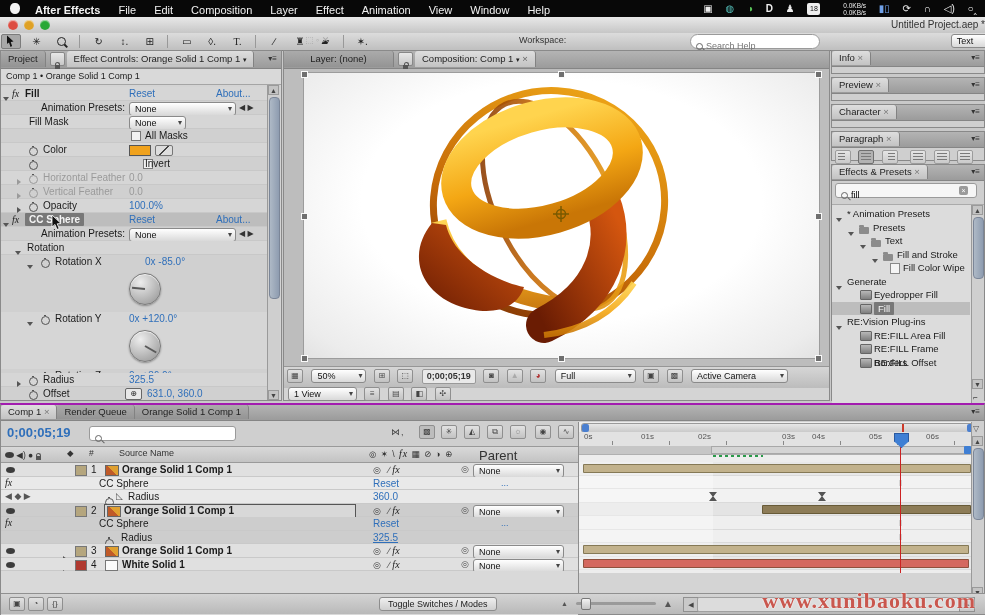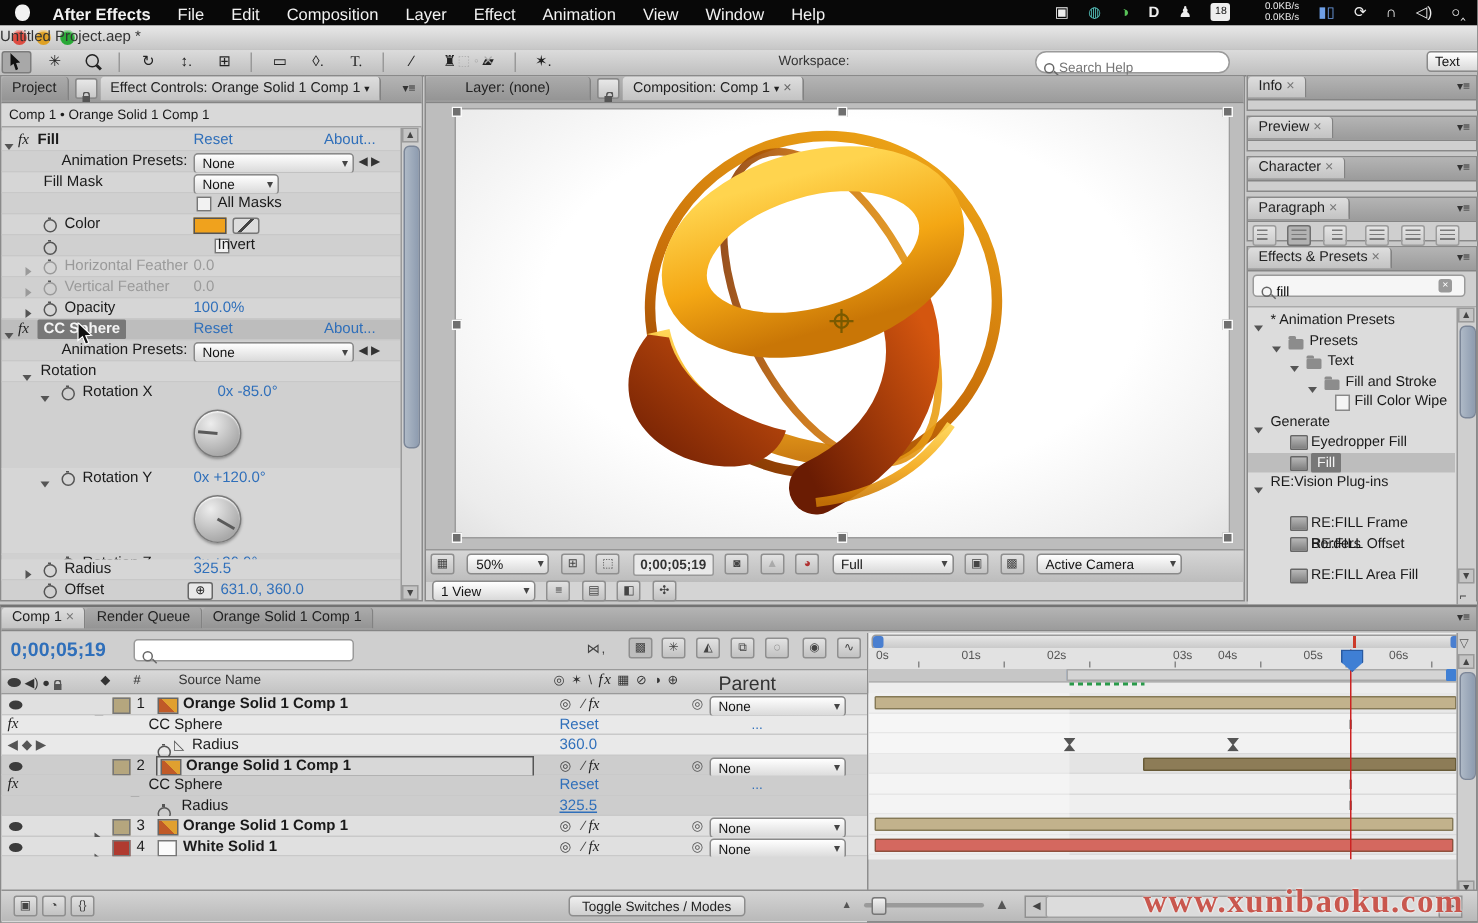--- a/index.html
+++ b/index.html
@@ -16,21 +16,21 @@
   .menubar{left:0;top:0;width:985px;height:17px;background:#080808;color:#f2f2f2;}
   .menubar .mi{display:inline-block;padding:0 9px;font-size:11px;line-height:17px;}
   .apple{display:inline-block;width:10px;height:11px;background:#f2f2f2;border-radius:45% 45% 48% 48%;margin:3px 6px 0 10px;vertical-align:top;}
   .mstat{position:absolute;top:0;right:8px;height:17px;color:#eee;font-size:10px;line-height:17px;}
   .mstat span{margin-left:10px;}
   .netspeed{display:inline-block;font-size:6.5px;line-height:7px;vertical-align:middle;text-align:right;}
   .cal{display:inline-block;width:13px;height:12px;background:#eee;color:#111;font-size:7px;line-height:12px;text-align:center;border-radius:2px;vertical-align:middle;}
   
   .titlebar{left:0;top:17px;width:985px;height:16px;background:linear-gradient(#e8e8e8,#c6c6c6);border-bottom:1px solid #8f8f8f;}
   .tl{width:10px;height:10px;border-radius:50%;top:3px;box-shadow:inset 0 1px 1px rgba(255,255,255,.6);}
-  .wtitle{width:100%;text-align:left;font-size:10px;line-height:16px;color:#333;}
+  .wtitle{width:100%;text-align:right;font-size:10px;line-height:16px;color:#333;}
   
   .toolbar{left:0;top:33px;width:985px;height:17px;background:linear-gradient(#dcdcdc,#bfbfbf);border-bottom:1px solid #808080;}
   .tool{display:inline-block;width:20px;height:15px;margin:1px 0 0 1px;text-align:center;font-size:10px;line-height:15px;color:#222;vertical-align:top;position:relative;}
   .tool.sel{background:#a8a8a8;border:1px solid #7c7c7c;border-radius:2px;width:18px;height:13px;}
   .tsep{display:inline-block;width:1px;height:13px;background:#999;margin:2px 3px 0 3px;vertical-align:top;}
   .cssarrow{display:inline-block;width:9px;height:12px;background:#111;clip-path:polygon(0 0,0 78%,28% 62%,45% 100%,62% 92%,47% 58%,78% 55%);}
   .ring{display:inline-block;width:7px;height:7px;border:1.5px solid #222;border-radius:50%;position:relative;top:1px;}
   .ring:after{content:"";position:absolute;left:6px;top:7px;width:4px;height:1.5px;background:#222;transform:rotate(45deg);}
   .dd{display:inline-block;background:linear-gradient(#ffffff,#d9d9d9);border:1px solid #8a8a8a;border-radius:3px;font-size:9px;line-height:12px;color:#111;padding:0 14px 0 5px;position:relative;vertical-align:top;}
   .dd:after{content:"▾";position:absolute;right:3px;top:0;font-size:8px;color:#444;}
@@ -387,33 +387,33 @@
       <div class="treerow" style="top:69.5px;">
           <span class="i" style="left:4px;top:5px;"><span class="tri-d"></span></span>
           <span class="i" style="left:15px;">Generate</span>
         </div>
       <div class="treerow" style="top:83px;"><span class="fxchip i" style="left:28px;top:2px;"></span><span class="i" style="left:42px;">Eyedropper Fill</span></div>
       <div class="treerow" style="top:96.5px;background:#bdbdbd;"><span class="fxchip i" style="left:28px;top:2px;"></span><span class="i namechip" style="left:42px;">Fill</span></div>
       <div class="treerow" style="top:110px;">
           <span class="i" style="left:4px;top:5px;"><span class="tri-d"></span></span>
           <span class="i" style="left:15px;">RE:Vision Plug-ins</span>
         </div>
-      <div class="treerow" style="top:123.5px;margin-top:48px;"><span class="fxchip i" style="left:28px;top:2px;"></span><span class="i" style="left:42px;">RE:FILL Area Fill</span></div>
+      <div class="treerow" style="top:123.5px;"><span class="fxchip i" style="left:28px;top:2px;"></span><span class="i" style="left:42px;">RE:FILL Area Fill</span></div>
       <div class="treerow" style="top:137px;"><span class="fxchip i" style="left:28px;top:2px;"></span><span class="i" style="left:42px;">RE:FILL Frame Borders</span></div>
       <div class="treerow" style="top:150.5px;"><span class="fxchip i" style="left:28px;top:2px;"></span><span class="i" style="left:42px;">RE:FILL Offset</span></div>
       <div class="sbar" style="right:0;top:0;height:198px;">
         <div class="sarrow" style="top:0;">▲</div>
           <div class="sthumb" style="top:12px;height:60px;"></div>
           <div class="sarrow" style="bottom:14px;">▼</div>
         <div class="i" style="left:1px;bottom:1px;font-size:8px;color:#444;">⌐</div>
       </div>
     </div>
   </div>
 
-  <div class="i panel" style="left:0;top:403px;width:985px;height:212px;border-top:2px solid #737373;">
+  <div class="i panel" style="left:0;top:403px;width:985px;height:212px;border-top:2px solid #a21caf;">
     <div class="tabbar" style="height:15px;">
       <span class="tab active" style="height:14px;line-height:14px;"><span>Comp 1</span> <span style="color:#777;">×</span></span><span class="tab" style="height:14px;line-height:14px;">Render Queue</span><span class="tab" style="height:14px;line-height:14px;">Orange Solid 1 Comp 1</span>
       <span class="pmenu" style="line-height:14px;">▾≡</span>
     </div>
 
     <div style="position:relative;height:25px;background:#cfcfcf;border-bottom:1px solid #9a9a9a;">
       <span class="i val b" style="left:6px;top:4px;font-size:13px;">0;00;05;19</span>
       <span class="searchpill i" style="left:88px;top:5px;width:145px;border-radius:3px;"><span class="magi"></span><input style="width: 118px;"></span>
       <span class="i t9" style="left:390px;top:5px;color:#444;letter-spacing:1px;">⋈,</span>
       <span class="icobox i" style="left:415px;top:4px;background:#bdbdbd;">▩</span>

